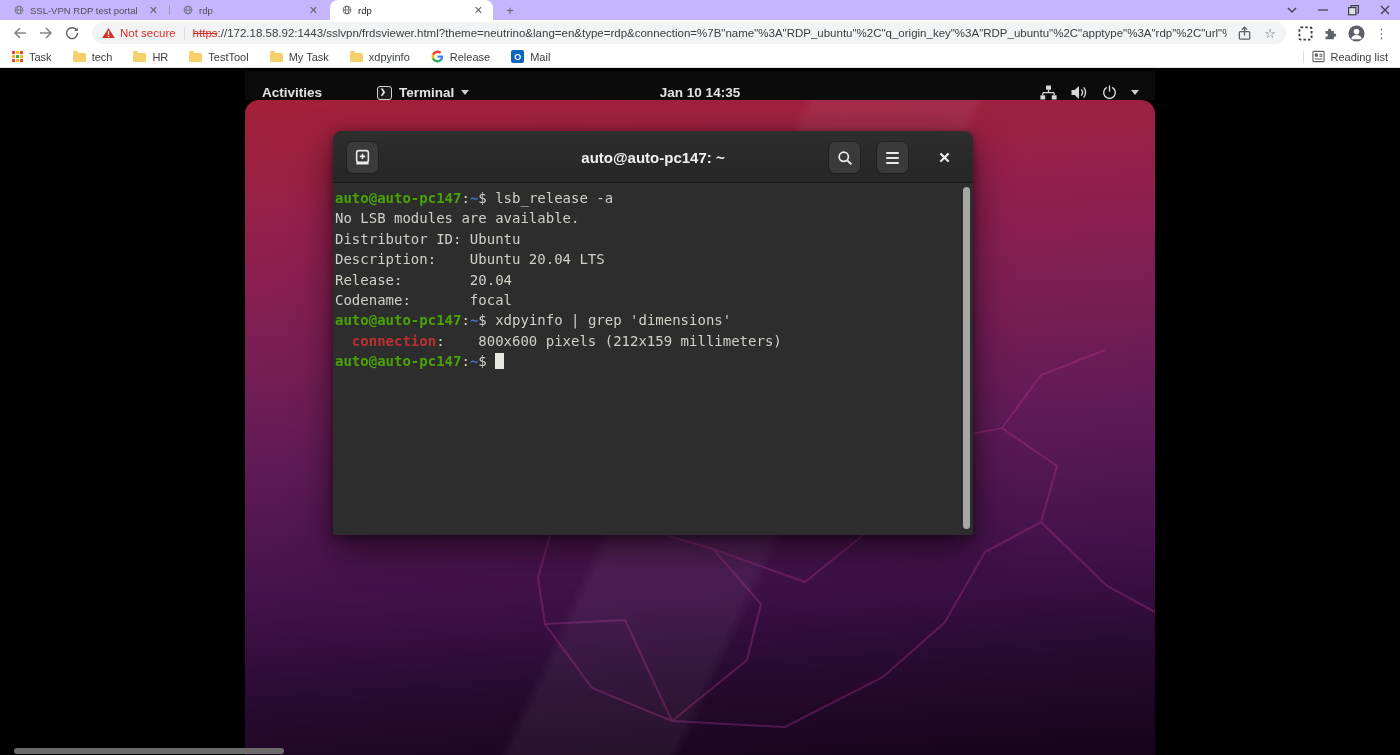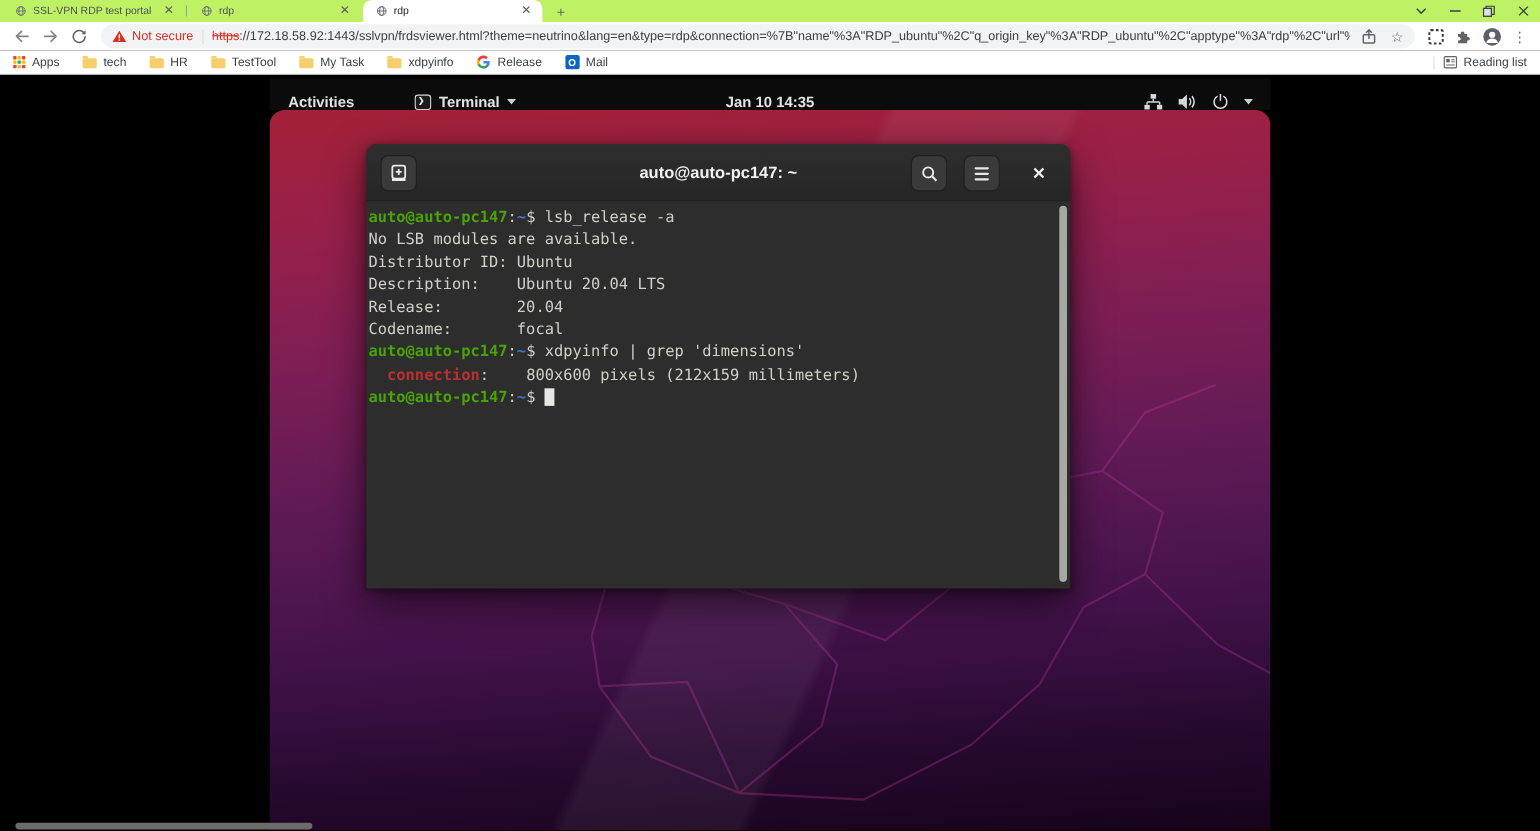--- a/index.html
+++ b/index.html
@@ -1,21 +1,21 @@
 <!DOCTYPE html>
 <html><head>
 <meta charset="utf-8">
 <style>
   * { box-sizing: border-box; margin: 0; padding: 0; }
   html,body { width:1400px; height:755px; overflow:hidden; background:#000; font-family:"Liberation Sans", sans-serif; }
 
   
   #browser { position:relative; width:1400px; height:755px; }
 
-  #tabstrip { position:relative; height:20px; background:#bef264; }
+  #tabstrip { position:relative; height:20px; background:#c4b5fd; }
   .tab { position:absolute; top:0; height:20px; display:flex; align-items:center; gap:6px; padding:0 8px 0 12px; cursor:default; }
   .tab .tab-title { font-size:9.5px; color:#4d5156; white-space:nowrap; overflow:hidden; text-overflow:ellipsis; flex:1; }
   .tab .tab-close { font-size:11px; color:#5f6368; line-height:1; padding:0 2px; }
   .tab.active { background:#fff; border-radius:8px 8px 0 0; }
   .tab.active .tab-title { color:#202124; }
   .tab-divider { position:absolute; top:5px; width:1px; height:10px; background:#9aa0a6; }
   #new-tab-btn { position:absolute; left:502px; top:2px; width:16px; height:16px; display:flex; align-items:center; justify-content:center; font-size:13px; color:#5f6368; border-radius:3px; }
   .win-controls { position:absolute; right:0; top:0; height:20px; display:flex; }
   .win-btn { width:31px; height:20px; display:flex; align-items:center; justify-content:center; color:#3c4043; }
 
@@ -205,21 +205,21 @@
           <i></i>
           <i></i>
           <i></i>
           <i></i>
           <i></i>
           <i></i>
           <i></i>
           <i></i>
           <i></i>
         </span>
-      <span class="bm-label">Apps</span>
+      <span class="bm-label">Task</span>
     </div>
     <div class="bm-item">
       <span class="folder-ic"></span>
       <span class="bm-label">tech</span>
     </div>
     <div class="bm-item">
       <span class="folder-ic"></span>
       <span class="bm-label">HR</span>
     </div>
     <div class="bm-item">

